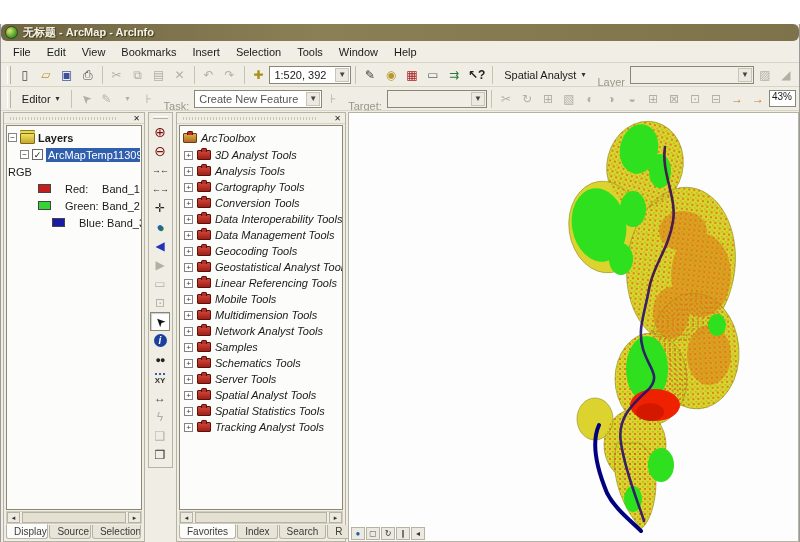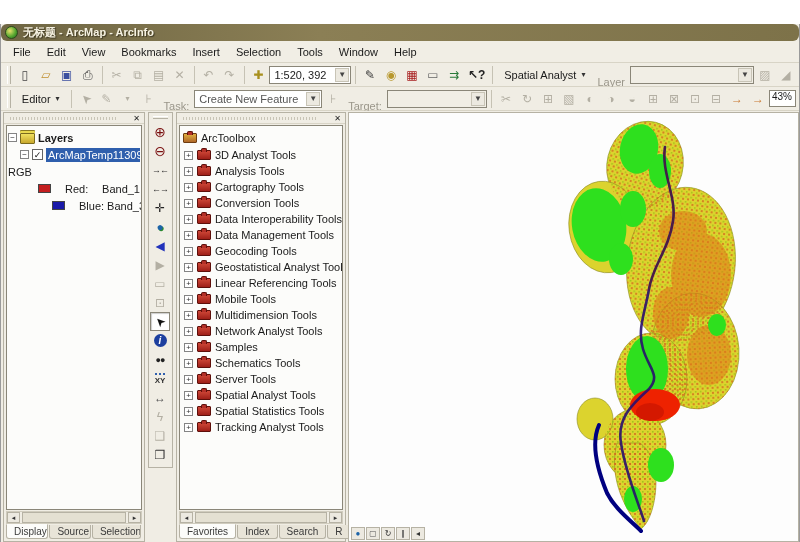--- a/index.html
+++ b/index.html
@@ -86,21 +86,21 @@
   .tools-grip { width:15px; height:3px; border-top:1px solid #fff; border-bottom:1px solid #b6b2a4; margin:1px 0 3px 0; }
   .vbtn { width:20px; height:19px; display:flex; align-items:center; justify-content:center;
     font-size:12px; color:#333; border:1px solid transparent; }
   .vbtn[data-state="disabled"] { color:#b3afa3 !important; }
   .vbtn[data-state="pressed"] { background:#fff; border:1px solid #8a8678; box-shadow:inset 1px 1px 1px #ccc; }
   .vbtn .identify { background:#1d3f9e; color:#fff; border-radius:50%; width:13px; height:13px;
     font-size:10px; font-style:italic; font-weight:bold; line-height:13px; text-align:center; }
   .vbtn .xy { font-size:8px; font-weight:bold; border-top:2px dotted #2f5fad; padding-top:1px; }
 
   
-  .tbx-row { display:flex; align-items:center; height:16px; gap:4px; padding-left:3px; white-space:nowrap; }
+  .tbx-row { display:flex; align-items:center; height:16px; gap:4px; padding-left:3px; white-space:nowrap;font-style:italic; }
   .tbx-root { padding-left:2px; height:18px; }
   .tbx-icon { width:14px; height:10px; background:linear-gradient(180deg,#d04838,#9e1f18);
     border:1px solid #5e0f0a; border-radius:1px; position:relative; flex:0 0 auto; }
   .tbx-icon:before { content:""; position:absolute; left:3px; right:3px; top:-3px; height:3px;
     border:1px solid #5e0f0a; border-bottom:none; border-radius:2px 2px 0 0; background:#b43028; }
   .tbx-root .tbx-icon { background:linear-gradient(180deg,#e0b040,#b06828); border-color:#6e3c10; }
 
   
   .map-area { flex:1; background:#fdfdfd; border:1px solid #b6b2a4; margin:1px 0 0 2px; position:relative; overflow:hidden; }
   .map-area svg { position:absolute; top:0; left:0; }
@@ -340,20 +340,25 @@
           <span>RGB</span>
         </div>
         <div>
 
             <div class="toc-row" style="padding-left:30px">
               <span class="band-chip" style="background:#c41f1f"></span>
               <span class="band-label">Red:</span>
               <span>Band_1</span>
             </div>
 
+            <div class="toc-row" style="padding-left:30px">
+              <span class="band-chip" style="background:#35d435"></span>
+              <span class="band-label">Green:</span>
+              <span>Band_2</span>
+            </div>
 
             <div class="toc-row" style="padding-left:44px">
               <span class="band-chip" style="background:#1a1aa8"></span>
               <span class="band-label">Blue:</span>
               <span>Band_3</span>
             </div>
           </div>
       </div>
       <div class="hscroll">
         <span class="sb-arrow">◂</span>

